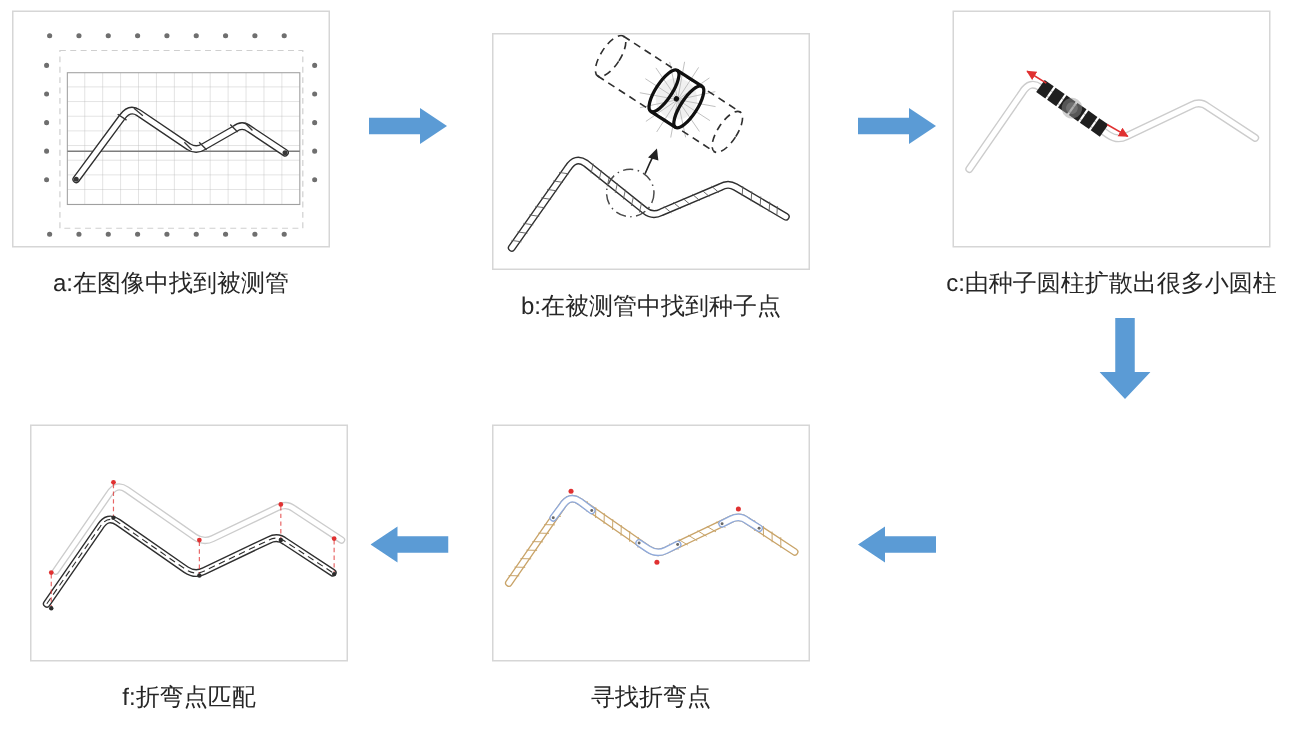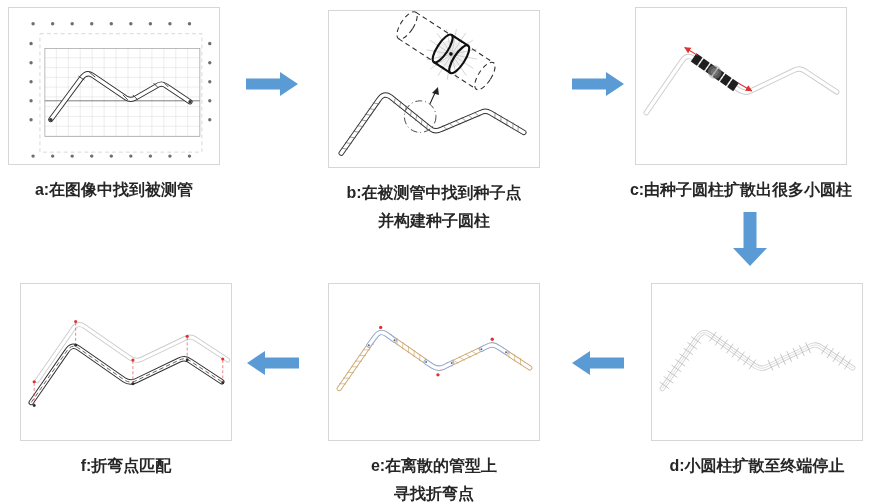--- a/index.html
+++ b/index.html
@@ -3,21 +3,21 @@
 <meta charset="utf-8">
 <style>
   :root{
     --arrow-blue:#5B9BD5; --caption-text:#262626; --panel-border:#d6d6d6;
     --pipe-dark:#2f2f2f; --pipe-gray:#cccccc; --marker-red:#e03131;
     --segment-tan:#c9a469; --bend-blue:#8faadc; --background:#ffffff;
   }
   html,body{margin:0;padding:0;background:#fff;}
   body{font-family:"Liberation Sans",sans-serif;}
   .canvas{position:relative;width:875px;height:503px;background:var(--background);overflow:hidden;}
-  .step{position:absolute;width:196px;font-weight:bold;}
+  .step{position:absolute;width:196px;}
   .frame{width:212px;height:158px;border:1px solid var(--panel-border);background:#fff;box-sizing:border-box;}
   .frame svg{display:block;width:100%;height:100%;}
   figure{margin:0;}
   figcaption{margin-top:11px;width:260px;margin-left:-24px;text-align:center;
     font-size:16px;line-height:28px;color:var(--caption-text);}
   .arrow{position:absolute;}
   .arrow svg{display:block;width:100%;height:100%;}
   .arrow-fill{fill:var(--arrow-blue);}
   .pipe-dark{stroke:var(--pipe-dark);fill:none;stroke-linecap:round;stroke-linejoin:round;}
   .pipe-gray{stroke:var(--pipe-gray);fill:none;stroke-linecap:round;stroke-linejoin:round;}
@@ -61,21 +61,21 @@
         <path d="M70,69 L76,73 M81,65 L87,70 M115,88 L120,93 M125,88 L130,93 M146,76 L151,81 M156,75 L161,80" stroke="#383838" stroke-width="0.9" fill="none"></path>
         <circle cx="42" cy="113" r="1.7" fill="#383838"></circle>
         <circle cx="183" cy="95" r="1.7" fill="#383838"></circle>
       </svg>
     </div>
     <figcaption>
       <div>a:在图像中找到被测管</div>
     </figcaption>
   </figure>
 
-  <figure class="step" style="left:328px;top:10px">
+  <figure class="step" style="left:328px;top:22px">
     <div class="frame">
       <svg viewBox="0 0 212 158">
         <path class="pipe-dark" stroke-width="5.4" d="M12,144 L50,90 Q55,82 62,87 L102,119 Q107,123 113,120 L153,103 Q158,100 163,103 L197,123"></path>
         <path class="pipe-in" stroke-width="3.5" d="M12,144 L50,90 Q55,82 62,87 L102,119 Q107,123 113,120 L153,103 Q158,100 163,103 L197,123"></path>
         <g transform="translate(12,144) rotate(-55)">
             <path class="hatch-dark" stroke-width="0.55" d="M4,-3 L7,3 M11,-3 L14,3 M18,-3 L21,3 M25,-3 L28,3 M32,-3 L35,3 M39,-3 L42,3 M46,-3 L49,3 M53,-3 L56,3 M60,-3 L63,3"></path>
           </g>
         <g transform="translate(62,87) rotate(39)">
             <path class="hatch-dark" stroke-width="0.55" d="M4,-3 L7,3 M11,-3 L14,3 M18,-3 L21,3 M25,-3 L28,3 M32,-3 L35,3 M39,-3 L42,3 M46,-3 L49,3"></path>
           </g>
@@ -96,21 +96,20 @@
           <ellipse class="dashcyl" stroke-width="1.1" cx="40" cy="0" rx="6.5" ry="16"></ellipse>
           <path d="M-11,-16.5 L9,-16.5 M-11,16.5 L9,16.5" stroke="#101010" stroke-width="2.2" fill="none"></path>
           <ellipse cx="-11" cy="0" rx="5.5" ry="16.5" stroke="#101010" stroke-width="2.2" fill="none"></ellipse>
           <ellipse cx="9" cy="0" rx="5.5" ry="16.5" stroke="#101010" stroke-width="2.2" fill="none"></ellipse>
           <circle cx="-1" cy="0" r="1.8" fill="#101010"></circle>
         </g>
       </svg>
     </div>
     <figcaption>
       <div>b:在被测管中找到种子点</div>
-      <div>并构建种子圆柱</div>
     </figcaption>
   </figure>
 
   <figure class="step" style="left:635px;top:7px">
     <div class="frame">
       <svg viewBox="0 0 212 158">
         <defs>
           <marker id="rhc" markerWidth="7" markerHeight="7" refX="5.5" refY="3" orient="auto">
             <path d="M0,0 L6,3 L0,6 Z" class="fill-red"></path>
           </marker>
@@ -129,44 +128,20 @@
         </g>
         <path class="stroke-red" stroke-width="1.1" d="M62,48 L49,40" marker-end="url(#rhc)"></path>
         <path class="stroke-red" stroke-width="1.1" d="M103,76 L117,84" marker-end="url(#rhc)"></path>
       </svg>
     </div>
     <figcaption>
       <div>c:由种子圆柱扩散出很多小圆柱</div>
     </figcaption>
   </figure>
 
-  <figure class="step" style="left:651px;top:283px">
-    <div class="frame">
-      <svg viewBox="0 0 212 158">
-        <path class="pipe-gray" stroke-width="5.2" d="M10,106 L46,54 Q51,46 58,51 L104,83 Q110,87 116,84 L160,63 Q166,60 171,64 L203,85"></path>
-        <path class="pipe-in" stroke-width="3.6" d="M10,106 L46,54 Q51,46 58,51 L104,83 Q110,87 116,84 L160,63 Q166,60 171,64 L203,85"></path>
-        <path d="M10,106 L46,54 Q51,46 58,51 L104,83 Q110,87 116,84 L160,63 Q166,60 171,64 L203,85" stroke="#c0c0c0" stroke-width="0.5" fill="none"></path>
-        <g transform="translate(10,106) rotate(-55)">
-            <path class="tick" stroke-width="0.65" d="M4,-6 L4,6 M11,-6 L11,6 M18,-6 L18,6 M25,-6 L25,6 M32,-6 L32,6 M39,-6 L39,6 M46,-6 L46,6 M53,-6 L53,6 M60,-6 L60,6"></path>
-          </g>
-        <g transform="translate(58,51) rotate(35)">
-            <path class="tick" stroke-width="0.65" d="M4,-6 L4,6 M11,-6 L11,6 M18,-6 L18,6 M25,-6 L25,6 M32,-6 L32,6 M39,-6 L39,6 M46,-6 L46,6 M53,-6 L53,6"></path>
-          </g>
-        <g transform="translate(116,84) rotate(-25)">
-            <path class="tick" stroke-width="0.65" d="M4,-6 L4,6 M11,-6 L11,6 M18,-6 L18,6 M25,-6 L25,6 M32,-6 L32,6 M39,-6 L39,6 M46,-6 L46,6"></path>
-          </g>
-        <g transform="translate(171,64) rotate(33)">
-            <path class="tick" stroke-width="0.65" d="M4,-6 L4,6 M11,-6 L11,6 M18,-6 L18,6 M25,-6 L25,6 M32,-6 L32,6"></path>
-          </g>
-      </svg>
-    </div>
-    <figcaption>
-      <div>d:小圆柱扩散至终端停止</div>
-    </figcaption>
-  </figure>
 
   <figure class="step" style="left:328px;top:283px">
     <div class="frame">
       <svg viewBox="0 0 212 158">
         <path class="stroke-tan" stroke-width="5.2" d="M10,106 L46,54 Q51,46 58,51 L104,83 Q110,87 116,84 L160,63 Q166,60 171,64 L203,85"></path>
         <path class="pipe-in" stroke-width="3.4" d="M10,106 L46,54 Q51,46 58,51 L104,83 Q110,87 116,84 L160,63 Q166,60 171,64 L203,85"></path>
         <g transform="translate(10,106) rotate(-55)">
             <path class="hatch-tan" stroke-width="0.6" d="M4,-3 L8,3 M11,-3 L15,3 M18,-3 L22,3 M25,-3 L29,3 M32,-3 L36,3 M39,-3 L43,3 M46,-3 L50,3 M53,-3 L57,3"></path>
           </g>
         <g transform="translate(58,51) rotate(35)">
@@ -189,21 +164,20 @@
         <circle class="fill-red" cx="165" cy="56" r="1.7"></circle>
         <circle cx="40" cy="62" r="1" fill="#666666"></circle>
           <circle cx="66" cy="57" r="1" fill="#666666"></circle>
         <circle cx="98" cy="79" r="1" fill="#666666"></circle>
           <circle cx="124" cy="80" r="1" fill="#666666"></circle>
         <circle cx="154" cy="66" r="1" fill="#666666"></circle>
           <circle cx="179" cy="69" r="1" fill="#666666"></circle>
       </svg>
     </div>
     <figcaption>
-      <div>e:在离散的管型上</div>
       <div>寻找折弯点</div>
     </figcaption>
   </figure>
 
   <figure class="step" style="left:20px;top:283px">
     <div class="frame">
       <svg viewBox="0 0 212 158">
         <g transform="translate(6,-8)">
           <path class="pipe-gray" stroke-width="5" d="M10,106 L46,54 Q51,46 58,51 L104,83 Q110,87 116,84 L160,63 Q166,60 171,64 L203,85"></path>
           <path class="pipe-in" stroke-width="3.2" d="M10,106 L46,54 Q51,46 58,51 L104,83 Q110,87 116,84 L160,63 Q166,60 171,64 L203,85"></path>

